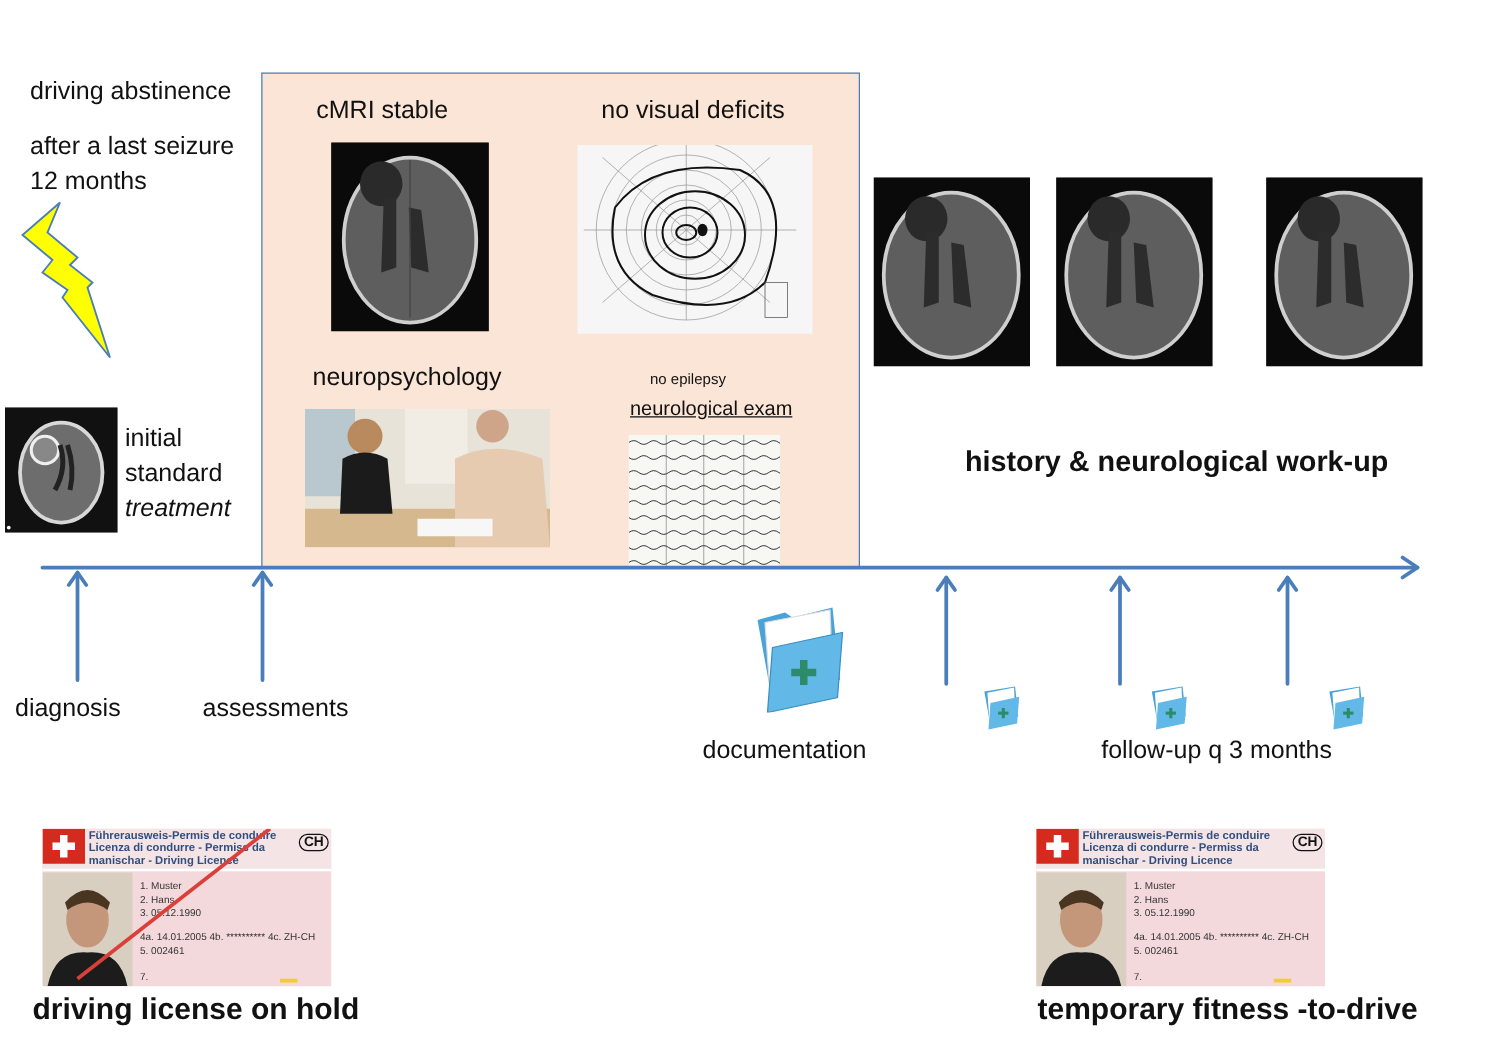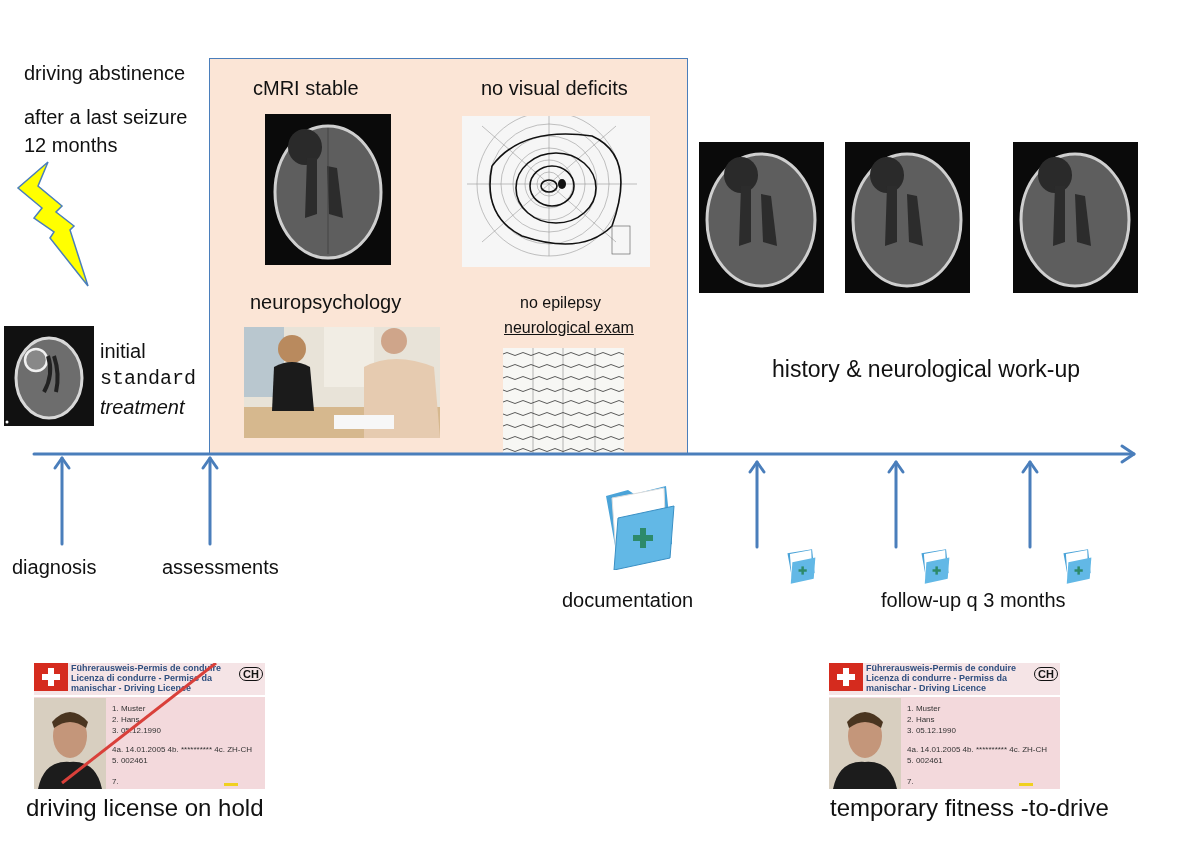--- a/index.html
+++ b/index.html
@@ -1,20 +1,20 @@
 <!DOCTYPE html>
 <html><head>
 <meta charset="utf-8">
 <style>
   html, body { margin:0; padding:0; }
   body { width:1200px; height:846px; position:relative; background:#ffffff; overflow:hidden;
          font-family:"Liberation Sans", sans-serif; color:#111; }
   .abs { position:absolute; }
   .txt { font-size:20px; line-height:24px; white-space:nowrap; }
-  .txt-lg { font-size:24px; line-height:28px; white-space:nowrap; }
+  .txt-lg { font-size:24px; line-height:28px; white-space:nowrap;font-weight:bold; }
   .panel { left:209px; top:58px; width:479px; height:396px; background:#fbe5d6; border:1.5px solid #4a7ebb; box-sizing:border-box; }
   .mri { background:#0a0a0a; overflow:hidden; }
   .img-box { overflow:hidden; }
   svg { display:block; }
 </style>
 </head>
 <body>
 
 <div class="abs txt" style="left:24px;top:61px;">driving abstinence</div>
 <div class="abs txt" style="left:24px;top:105px;">after a last seizure</div>
@@ -29,21 +29,21 @@
 <div class="abs mri" style="left:4px;top:326px;width:90px;height:100px;">
   <svg width="90" height="100" viewBox="0 0 90 100">
     <rect width="90" height="100" fill="#111"></rect>
     <ellipse cx="45" cy="52" rx="33" ry="40" fill="#6d6d6d" stroke="#d8d8d8" stroke-width="3"></ellipse>
     <circle cx="32" cy="34" r="11" fill="#888" stroke="#f0f0f0" stroke-width="2.5"></circle>
     <path d="M44 30 Q50 48 40 66 M50 30 Q56 48 52 66" stroke="#222" stroke-width="4" fill="none"></path>
     <circle cx="3" cy="96" r="1.5" fill="#fff"></circle>
   </svg>
 </div>
 <div class="abs txt" style="left:100px;top:339px;">initial</div>
-<div class="abs txt" style="left:100px;top:367px;font-family:Liberation Mono, monospace;">standard</div>
+<div class="abs txt" style="left:100px;top:367px;">standard</div>
 <div class="abs txt" style="left:100px;top:395px;font-style:italic;">treatment</div>
 
 <div class="abs panel"></div>
 <div class="abs txt" style="left:253px;top:76px;">cMRI stable</div>
 <div class="abs txt" style="left:481px;top:76px;">no visual deficits</div>
 
 <div class="abs mri" style="left:265px;top:114px;width:126px;height:151px;">
   <svg width="126" height="151" viewBox="0 0 126 151">
     <rect width="126" height="151" fill="#0a0a0a"></rect>
     <ellipse cx="63" cy="78" rx="53" ry="66" fill="#5e5e5e" stroke="#cfcfcf" stroke-width="3"></ellipse>
@@ -73,21 +73,21 @@
       <ellipse cx="90" cy="70" rx="22" ry="20"></ellipse>
       <ellipse cx="94" cy="72" rx="40" ry="35"></ellipse>
       <path d="M30 50 Q60 10 130 20 Q175 40 150 110 Q120 140 60 120 Q20 100 30 50"></path>
     </g>
     <ellipse cx="100" cy="68" rx="4" ry="5" fill="#111"></ellipse>
     <rect x="150" y="110" width="18" height="28" fill="none" stroke="#555" stroke-width="0.6"></rect>
   </svg>
 </div>
 
 <div class="abs txt" style="left:250px;top:290px;">neuropsychology</div>
-<div class="abs" style="left:520px;top:293px;font-size:16px;line-height:20px;white-space:nowrap;">no epilepsy</div>
+<div class="abs" style="left:520px;top:293px;font-size:12px;line-height:20px;white-space:nowrap;">no epilepsy</div>
 <div class="abs" style="left:504px;top:318px;font-size:16px;line-height:20px;white-space:nowrap;text-decoration:underline;">neurological exam</div>
 
 <div class="abs img-box" style="left:244px;top:327px;width:196px;height:111px;">
   <svg width="196" height="111" viewBox="0 0 196 111">
     <rect width="196" height="111" fill="#e8e3d8"></rect>
     <rect x="0" y="0" width="40" height="70" fill="#b9c7cf"></rect>
     <rect x="80" y="0" width="50" height="60" fill="#f1ede4"></rect>
     <rect x="0" y="80" width="196" height="31" fill="#d6b88e"></rect>
     <circle cx="48" cy="22" r="14" fill="#b98a5e"></circle>
     <path d="M30 40 Q48 30 66 40 L70 84 L28 84 Z" fill="#1b1b1b"></path>

